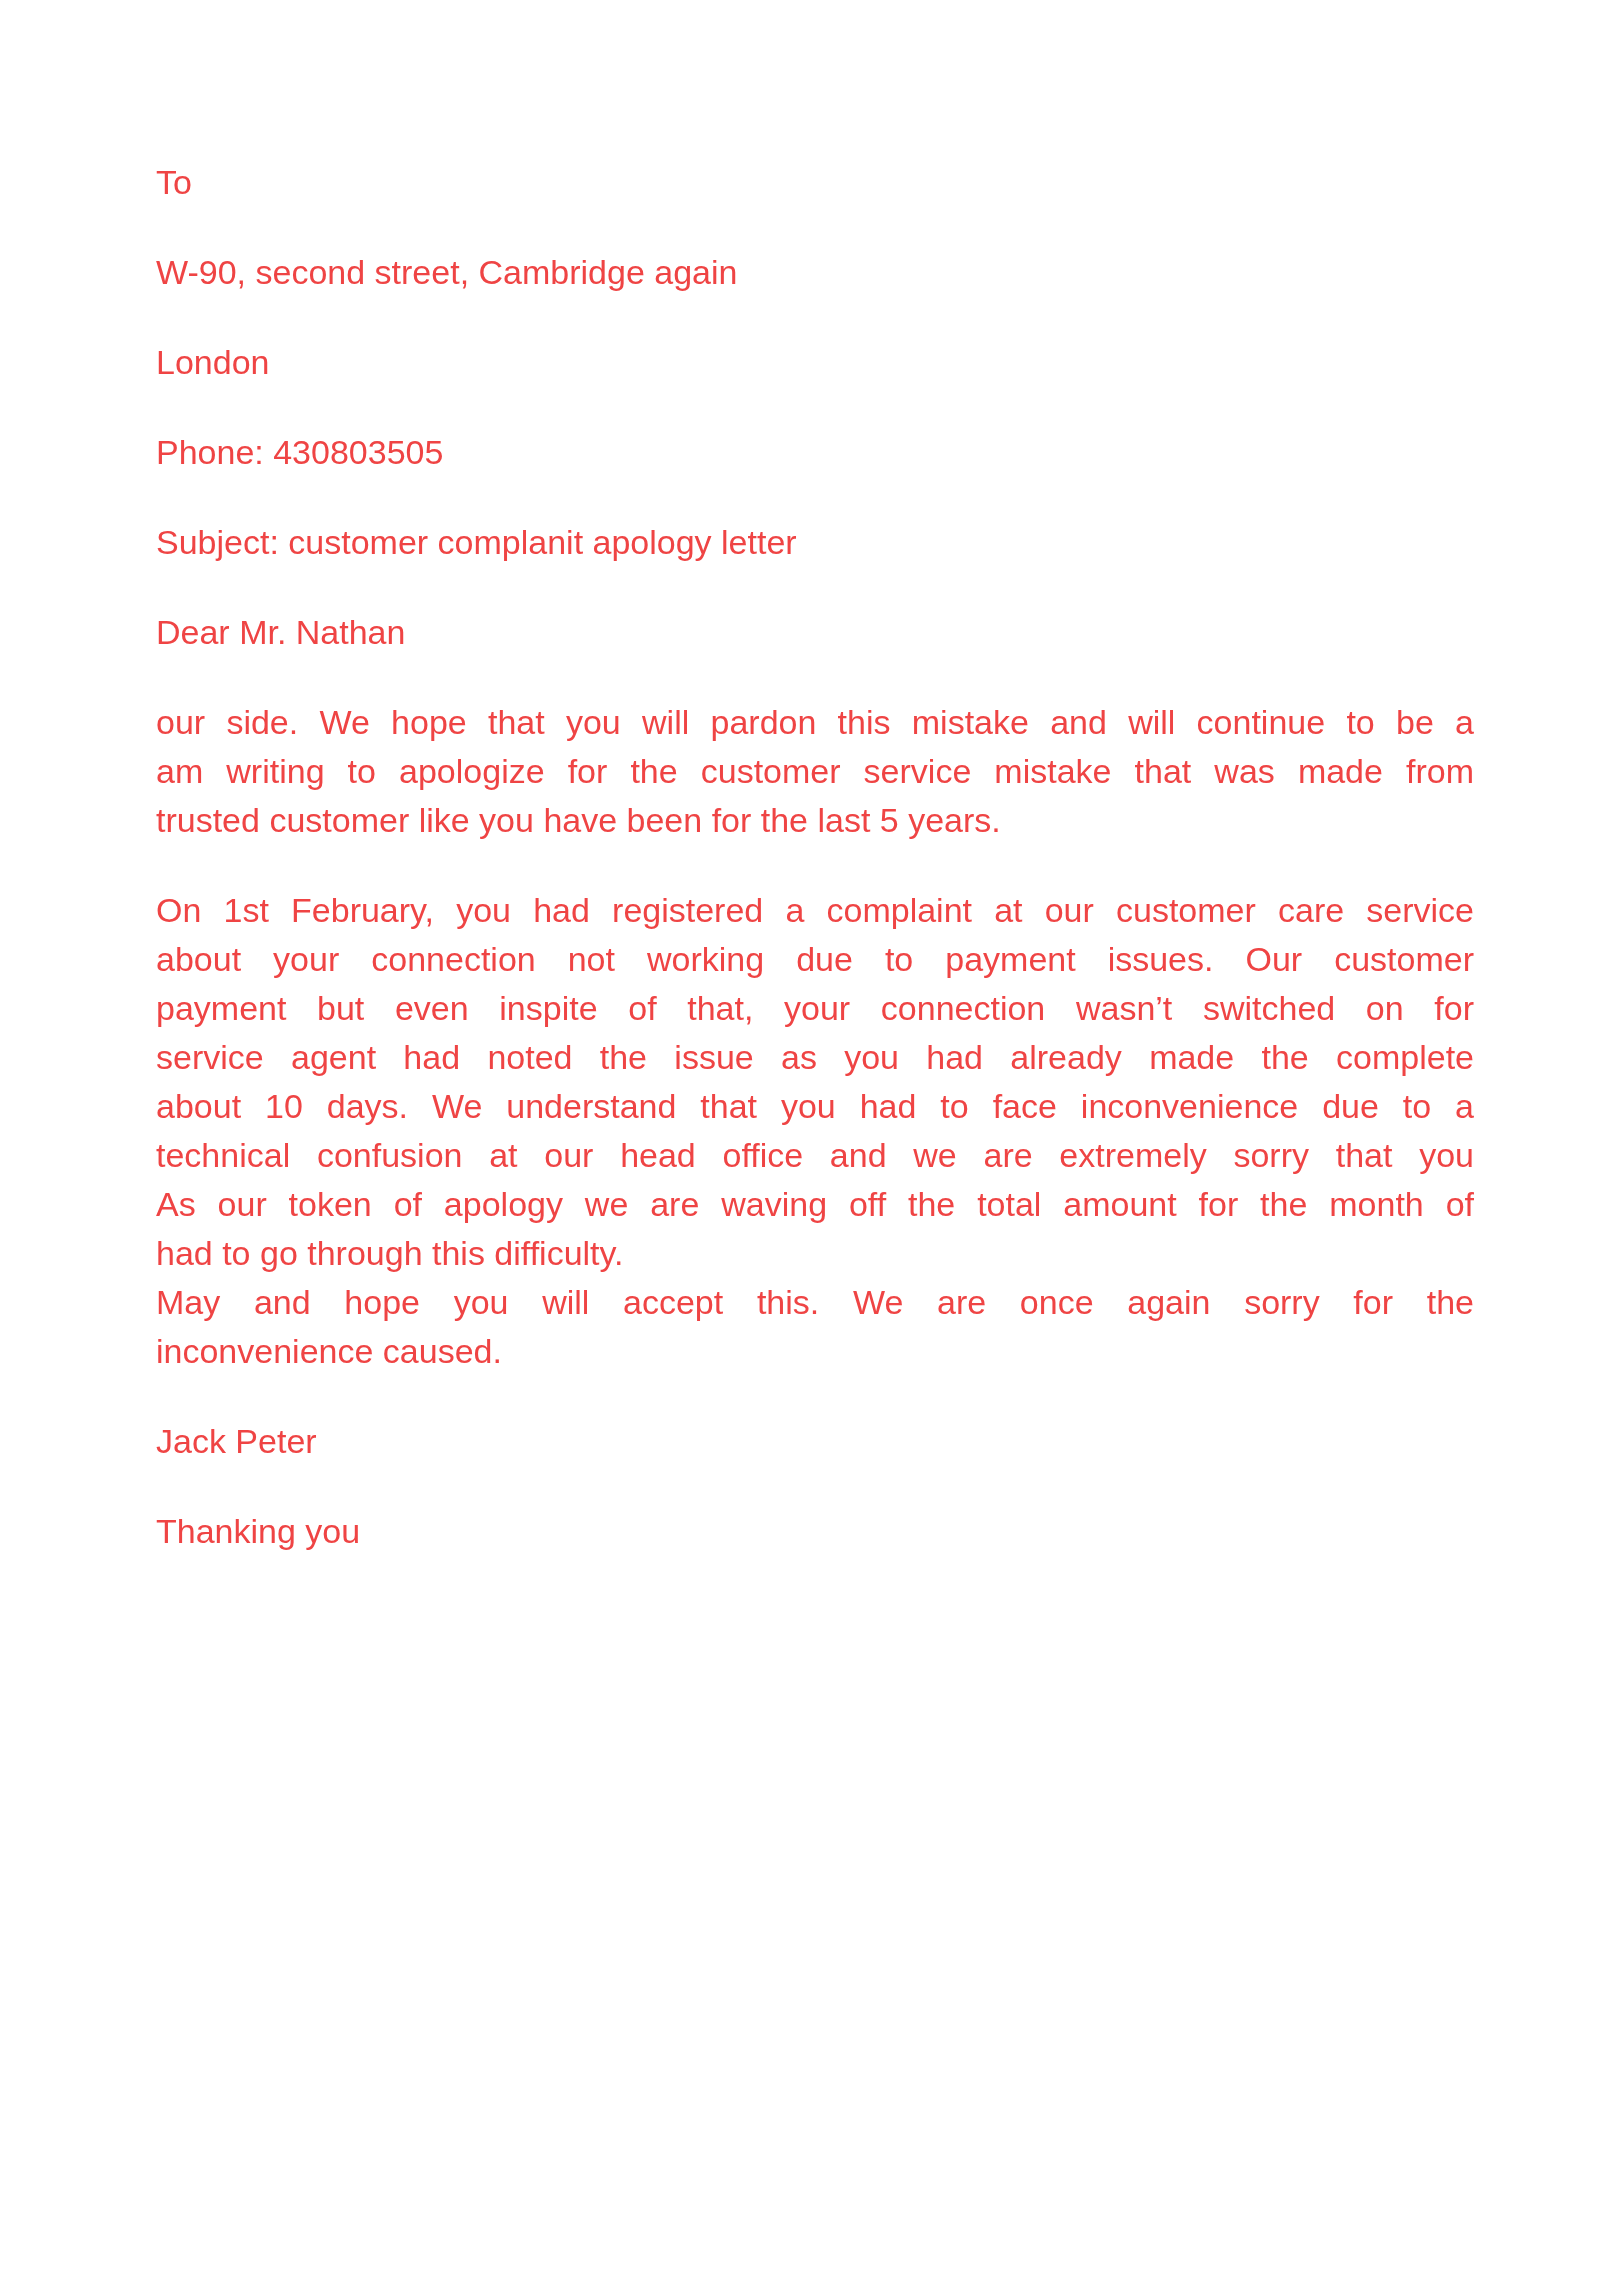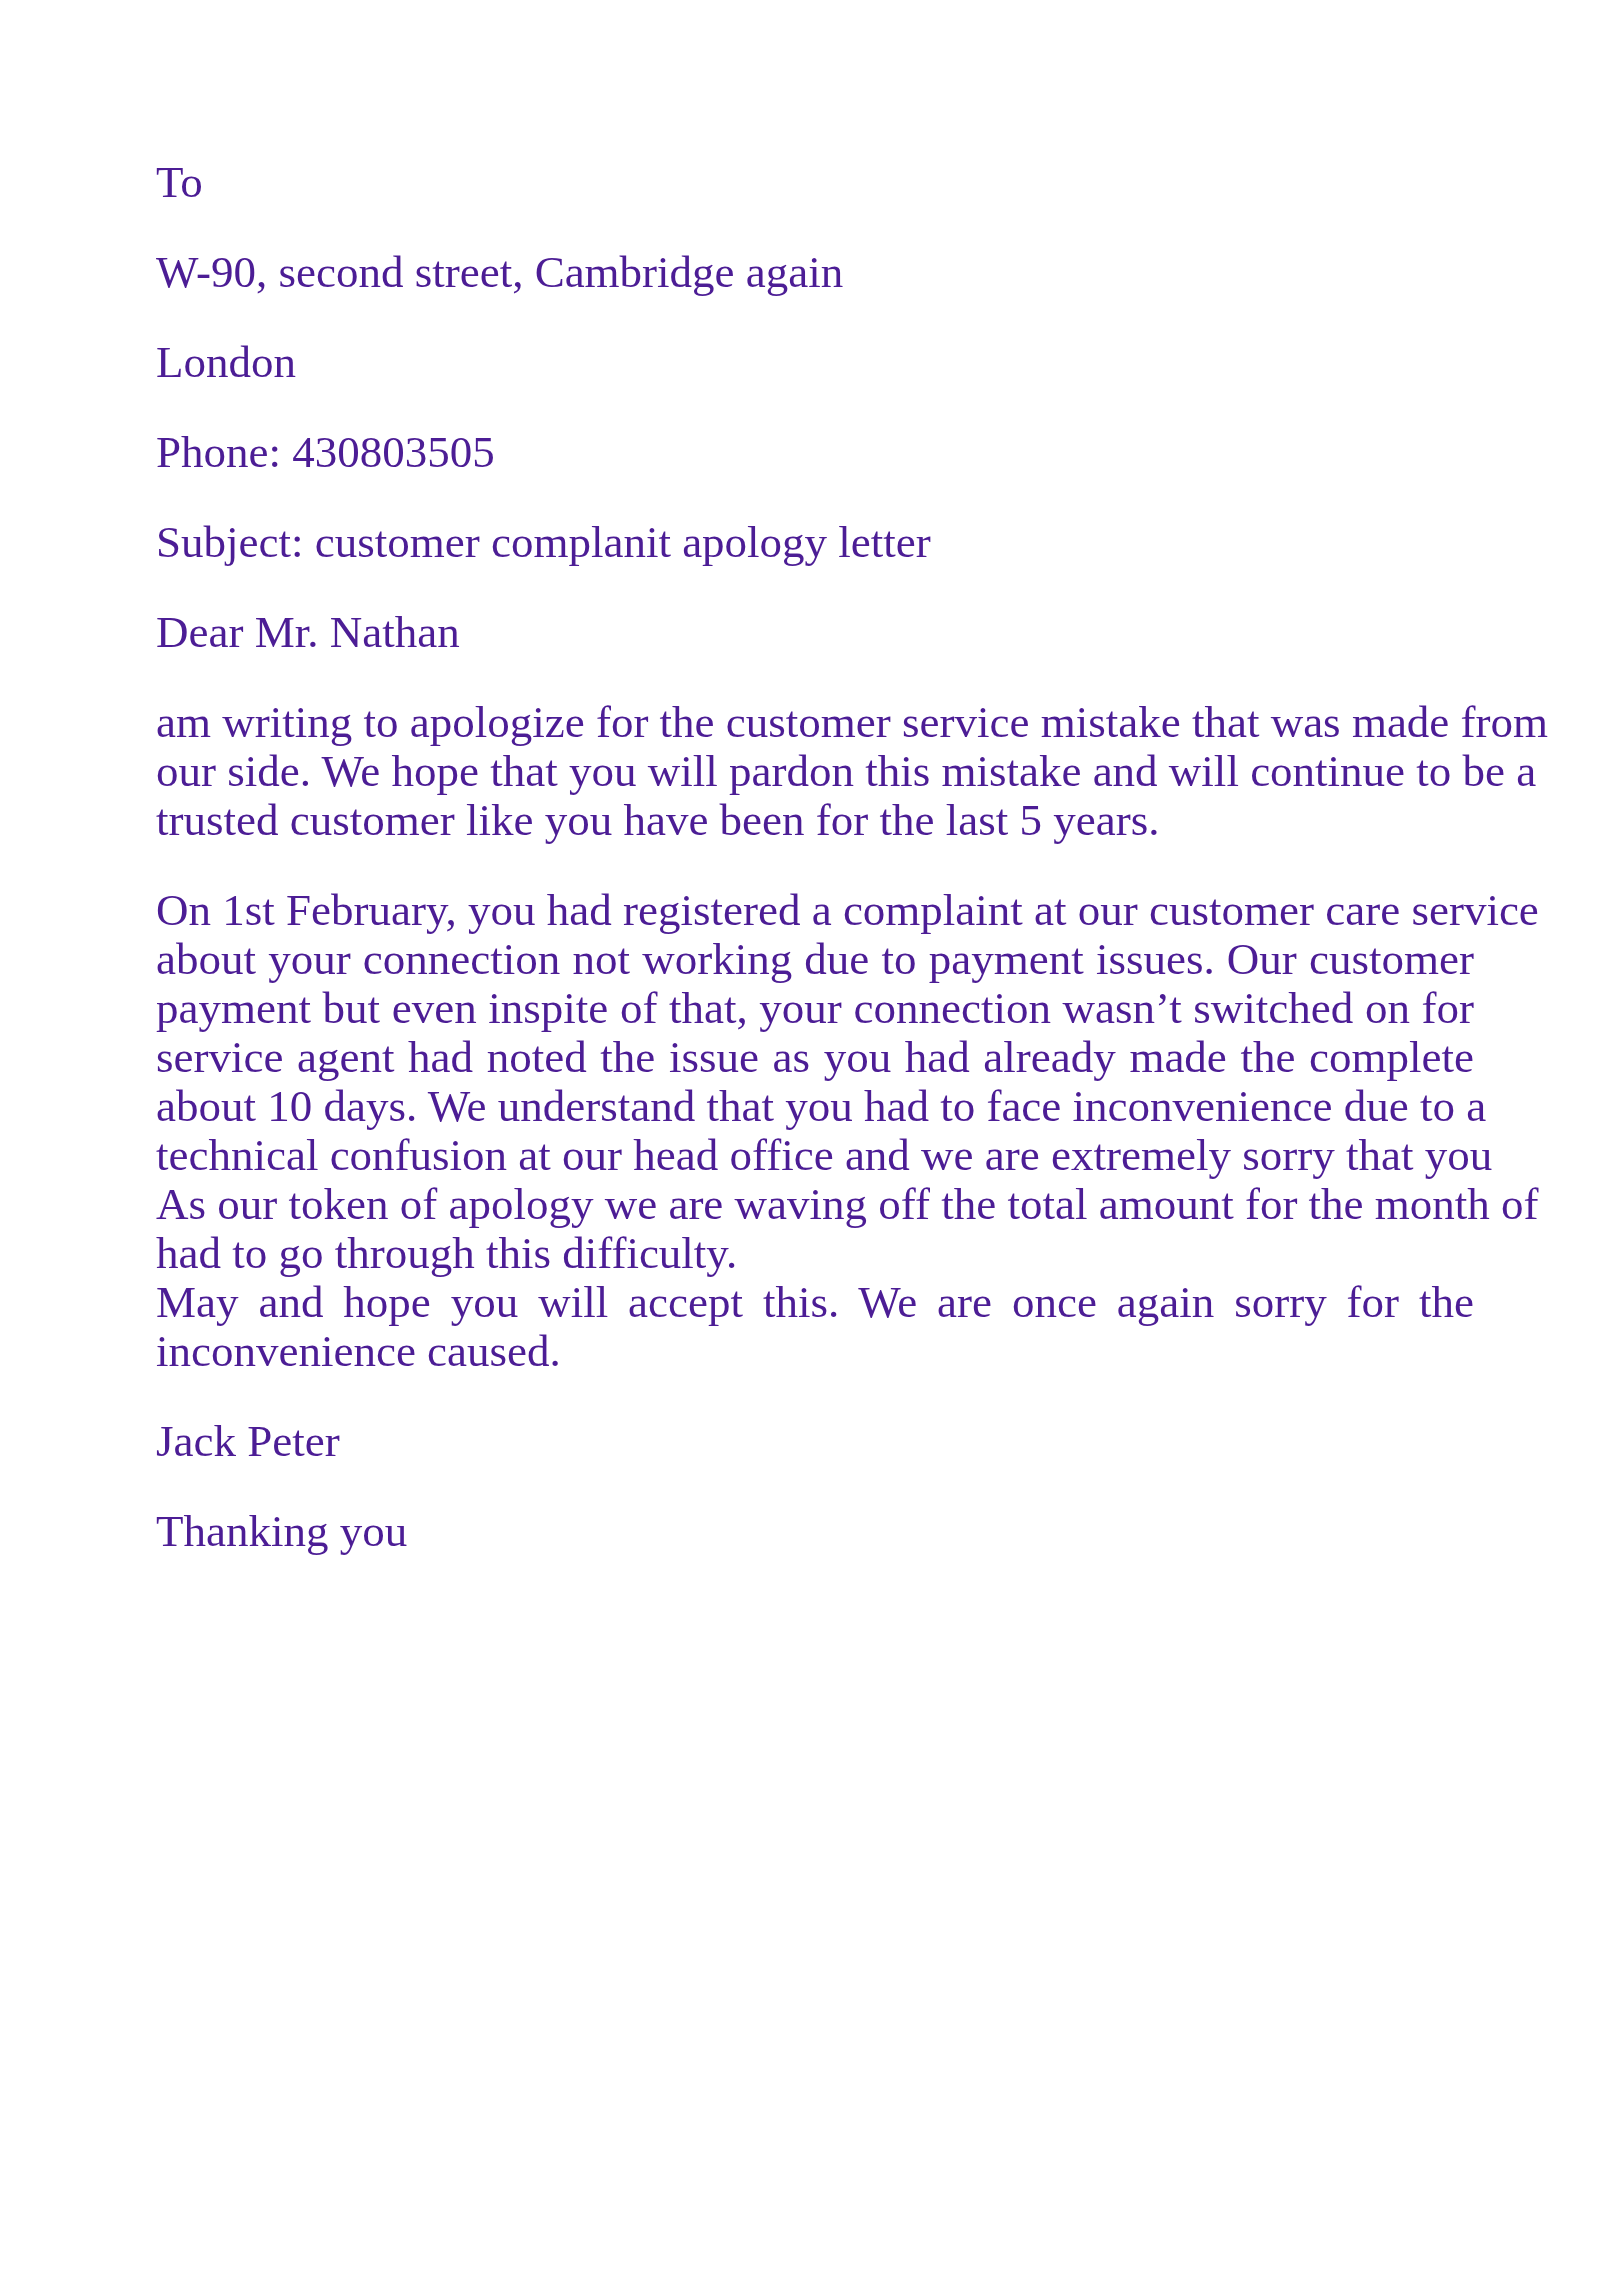--- a/index.html
+++ b/index.html
@@ -2,24 +2,24 @@
 <html><head>
 <meta charset="utf-8">
 <style>
   html, body { margin: 0; padding: 0; background: #ffffff; }
   body { width: 1621px; height: 2293px; position: relative; overflow: hidden; }
   .page {
     position: absolute;
     left: 156px;
     top: 158px;
     width: 1318px;
-    font-family: Liberation Serif, serif;
-    font-size: 45px;
+    font-family: Liberation Sans, sans-serif;
+    font-size: 34px;
     line-height: 49px;
-    color: #4c1d95;
+    color: #ef4444;
   }
   .blk { margin: 0 0 41px 0; }
   .line { display: block; white-space: nowrap; }
   .just { text-align: justify; text-align-last: left; }
   .just .jl { display: block; text-align: justify; text-align-last: justify; white-space: nowrap; }
   .just .jl.last { text-align-last: left; }
 </style>
 </head>
 <body>
 
@@ -37,22 +37,22 @@
     <span class="line">Phone: 430803505</span>
   </div>
   <div class="blk">
     <span class="line">Subject: customer complanit apology letter</span>
   </div>
   <div class="blk">
     <span class="line">Dear Mr. Nathan</span>
   </div>
 
   <div class="blk just">
+    <span class="jl">our side.  We hope that you will pardon this mistake and will continue to be a</span>
     <span class="jl">am writing to apologize for the customer service mistake that was made from</span>
-    <span class="jl">our side.  We hope that you will pardon this mistake and will continue to be a</span>
     <span class="jl last">trusted customer like you have been for the last 5 years.</span>
   </div>
 
   <div class="blk just">
     <span class="jl">On 1st February, you had registered a complaint at our customer care service</span>
     <span class="jl">about your connection not working due to payment issues.  Our customer</span>
     <span class="jl">payment but even inspite of that, your connection wasn’t switched on for</span>
     <span class="jl">service agent had noted the issue as you had already made the complete</span>
     <span class="jl">about 10 days. We understand that you had to face inconvenience due to a</span>
     <span class="jl">technical confusion at our head office and we are extremely sorry that you</span>

